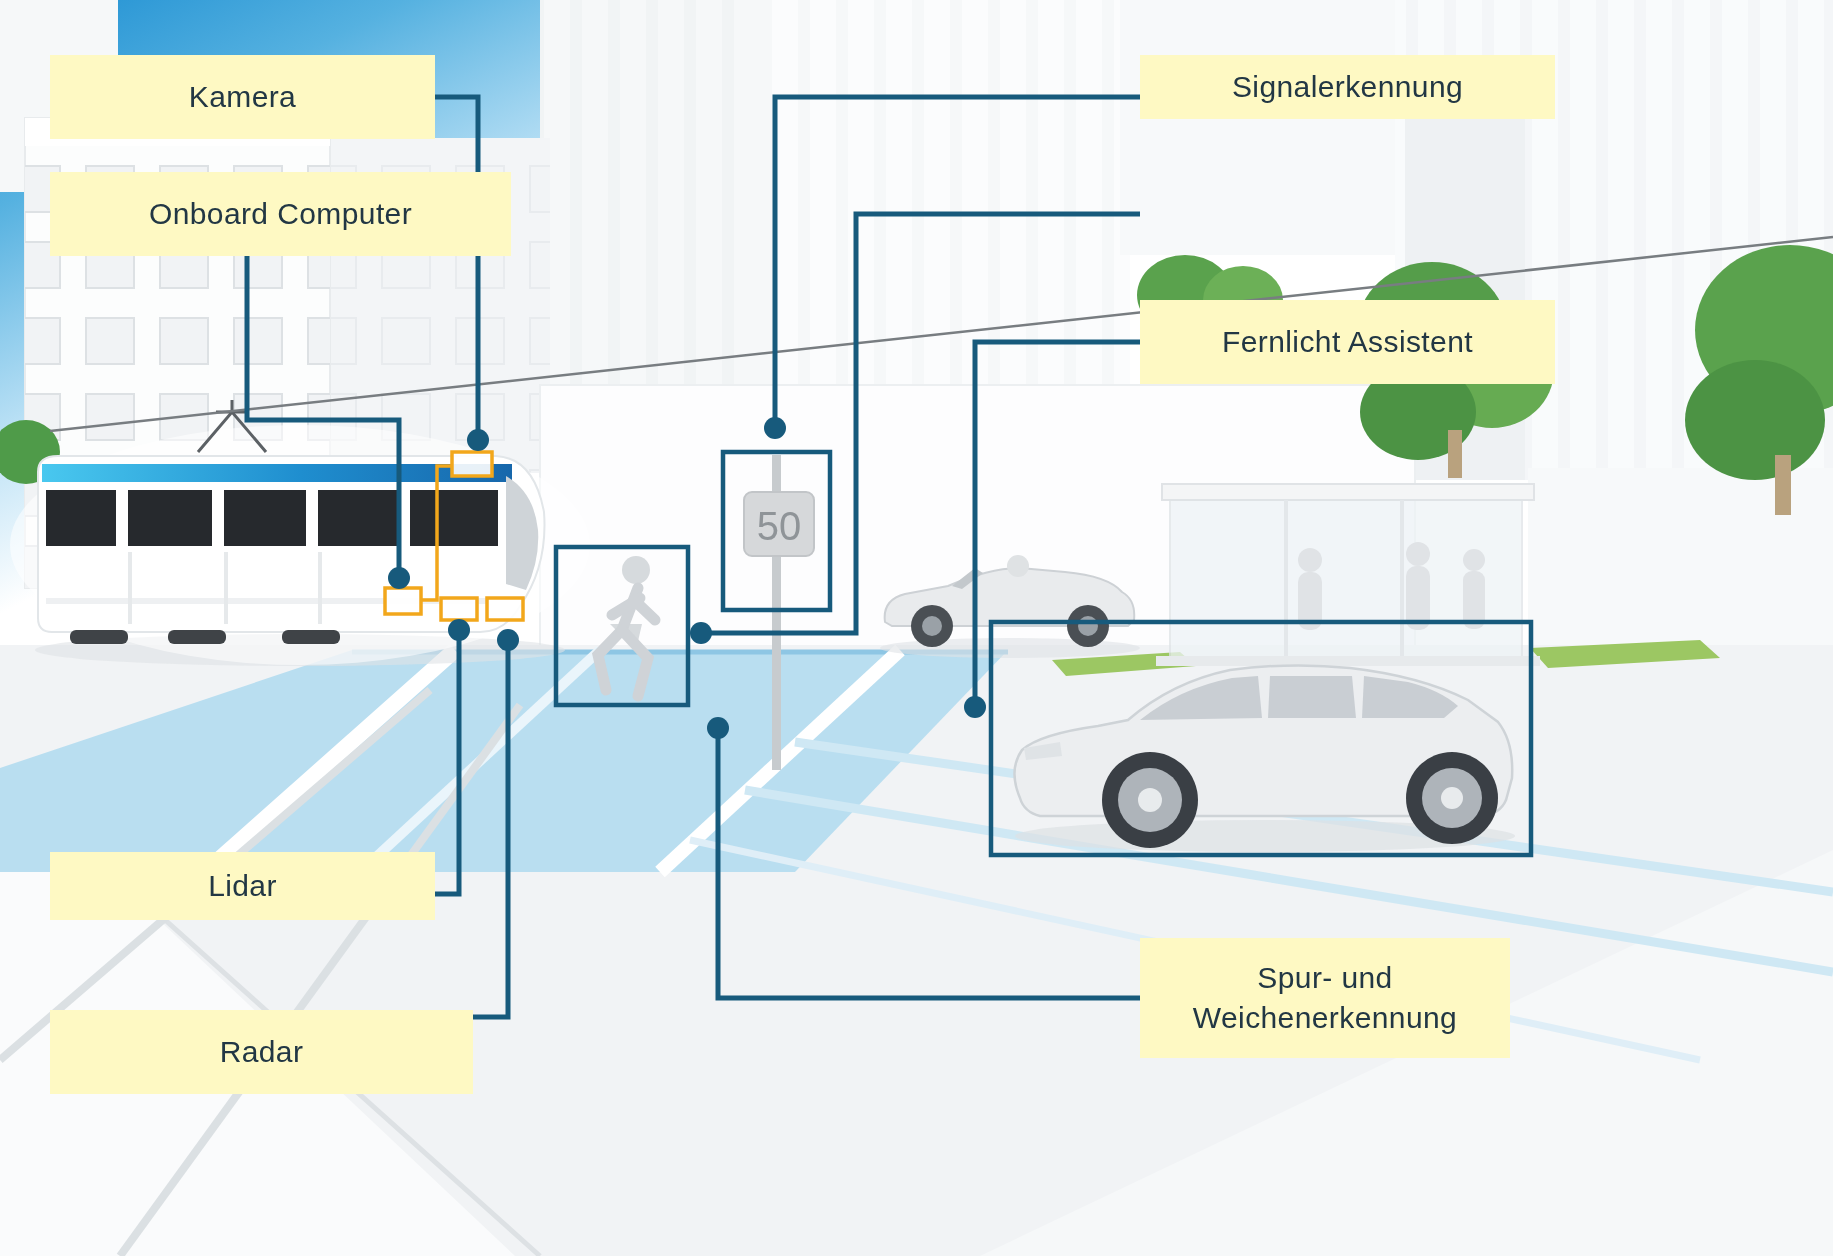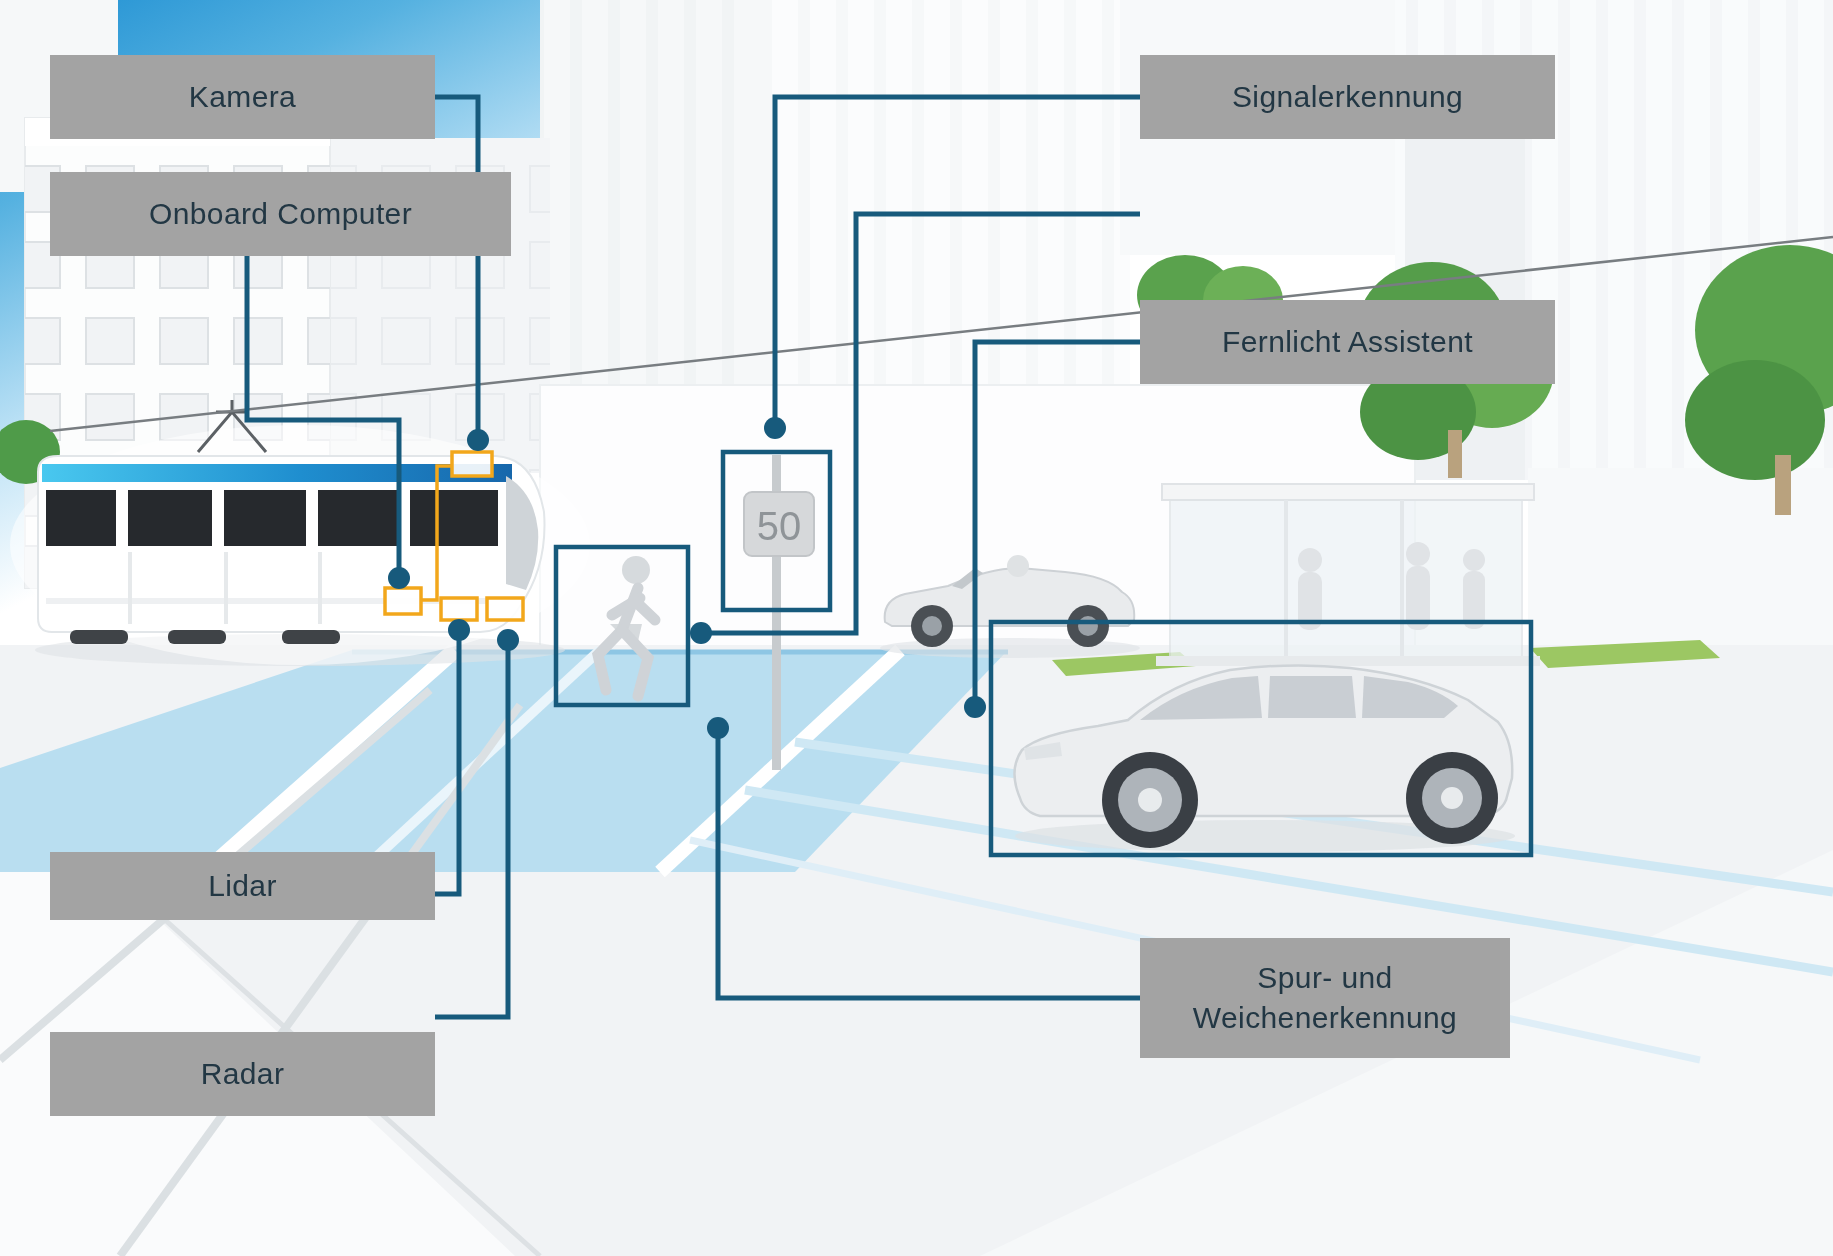--- a/index.html
+++ b/index.html
@@ -1,20 +1,20 @@
 <!DOCTYPE html>
 <html><head>
 <meta charset="utf-8">
 <style>
   html,body{margin:0;padding:0;background:#ffffff;}
   body{width:1833px;height:1256px;overflow:hidden;}
   .scene{position:relative;width:1833px;height:1256px;overflow:hidden;
          font-family:"Liberation Sans",sans-serif;background:#ffffff;}
   .scene svg{position:absolute;left:0;top:0;}
-  .label-box{position:absolute;background:#a3a3a3;color:#223744;
+  .label-box{position:absolute;background:#fef9c3;color:#223744;
              display:flex;flex-direction:column;align-items:center;justify-content:center;
              text-align:center;font-size:30px;font-weight:500;letter-spacing:.4px;
              line-height:1.35;box-sizing:border-box;padding:0 12px;}
   .label-box span{display:block;}
 </style>
 </head>
 <body>
 
 <div class="scene">
 
@@ -213,30 +213,30 @@
     <circle cx="718" cy="728" r="11"></circle>
   </g>
 </svg>
 
 <div class="label-box" style="left:50px;top:55px;width:385px;height:84px">
   <span>Kamera</span>
 </div>
 <div class="label-box" style="left:50px;top:172px;width:461px;height:84px">
   <span>Onboard Computer</span>
 </div>
-<div class="label-box" style="left:1140px;top:55px;width:415px;height:84px">
+<div class="label-box" style="left:1140px;top:55px;width:415px;height:64px">
   <span>Signalerkennung</span>
 </div>
 <div class="label-box" style="left:1140px;top:300px;width:415px;height:84px">
   <span>Fernlicht Assistent</span>
 </div>
 <div class="label-box" style="left:50px;top:852px;width:385px;height:68px">
   <span>Lidar</span>
 </div>
-<div class="label-box" style="left:50px;top:1032px;width:385px;height:84px">
+<div class="label-box" style="left:50px;top:1010px;width:423px;height:84px">
   <span>Radar</span>
 </div>
 <div class="label-box" style="left:1140px;top:938px;width:370px;height:120px">
   <span>Spur- und</span>
   <span>Weichenerkennung</span>
 </div>
 
 </div>
 
 </body></html>

